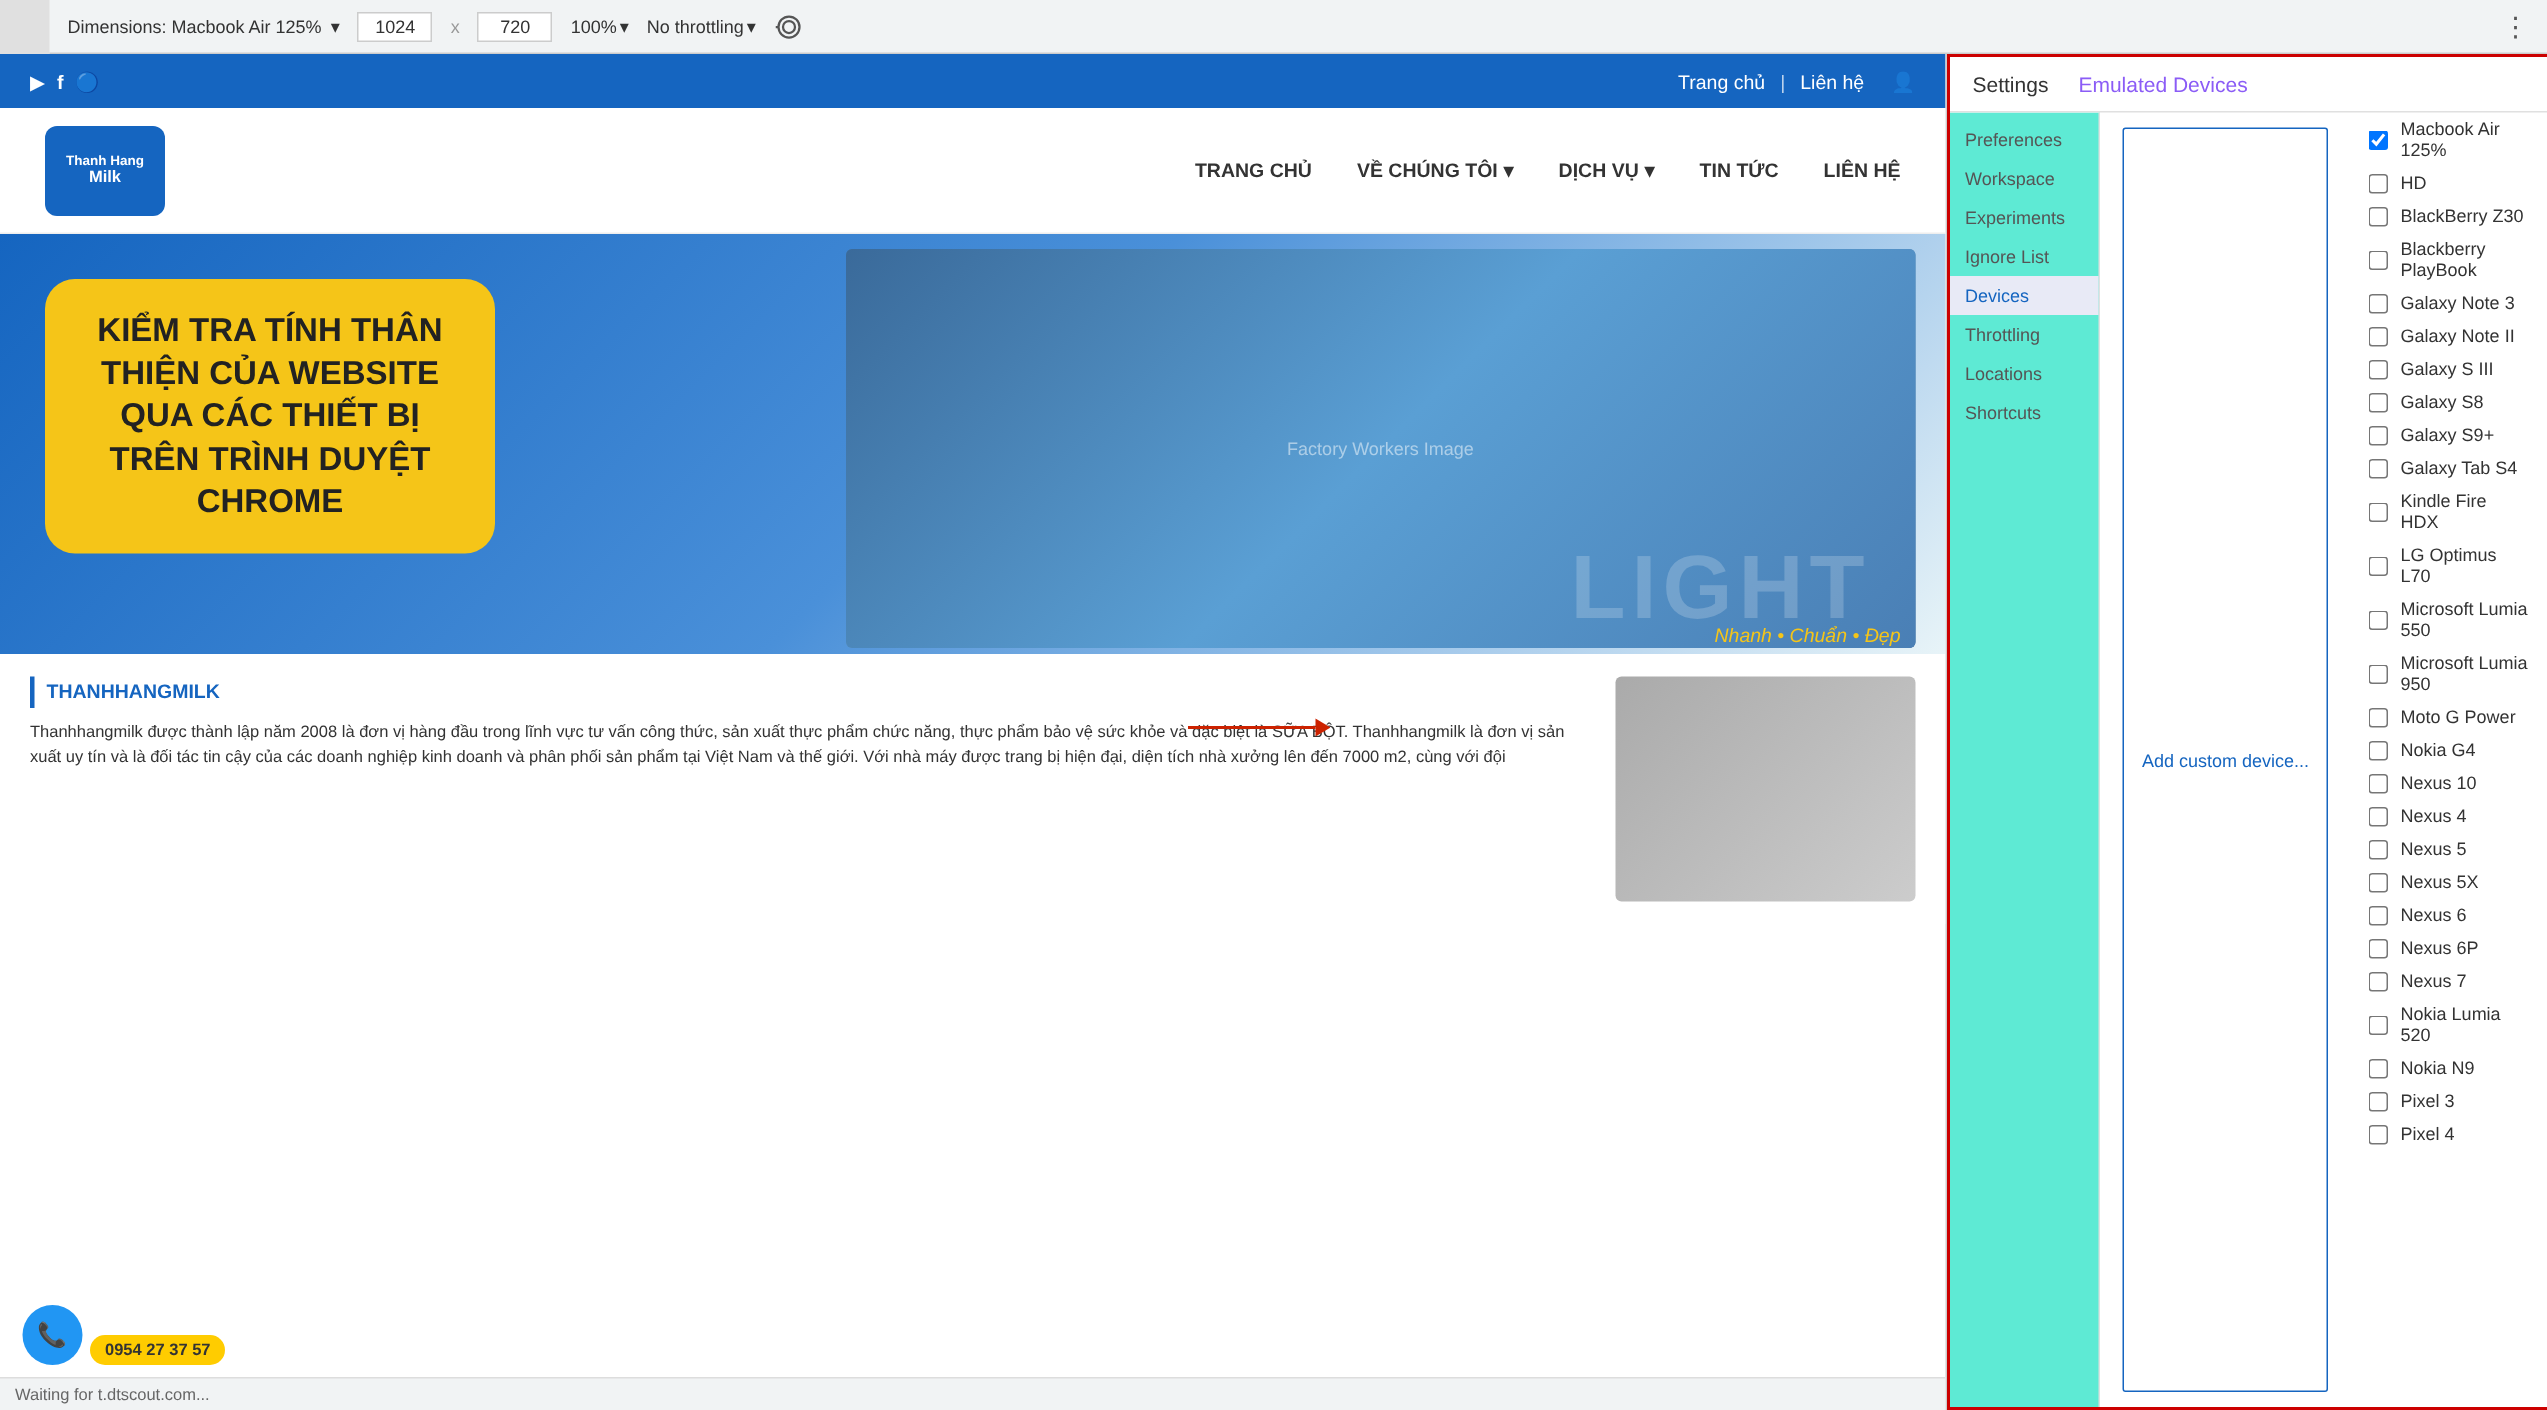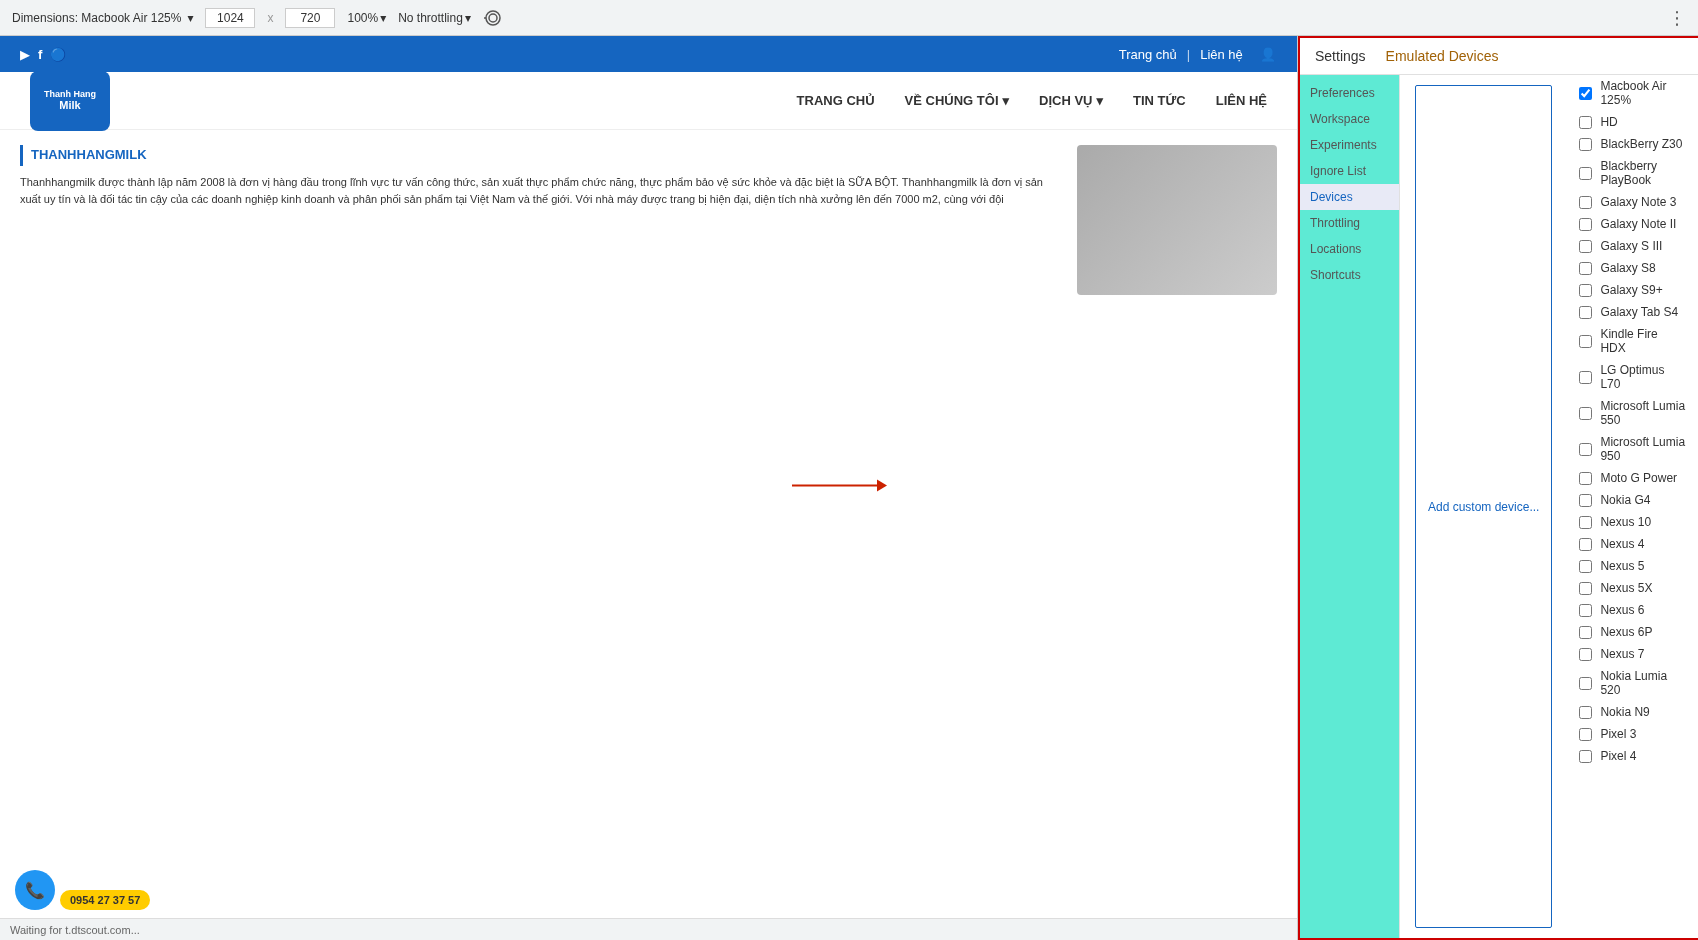--- a/index.html
+++ b/index.html
@@ -9,20 +9,21 @@
     .toolbar {
       background: #f1f3f4;
       border-bottom: 1px solid #ccc;
       height: 36px;
       display: flex;
       align-items: center;
       padding: 0 12px;
       gap: 12px;
       font-size: 12px;
       color: #333;
+      margin-left: 33px;
     }
     .toolbar-dimensions {
       display: flex;
       align-items: center;
       gap: 6px;
     }
     .toolbar-dim-box {
       border: 1px solid #ccc;
       background: white;
       padding: 2px 6px;
@@ -75,21 +76,21 @@
       color: white;
       font-size: 13px;
     }
     .site-topbar-icons { display: flex; gap: 8px; align-items: center; }
     .site-topbar-nav { display: flex; align-items: center; gap: 0; }
     .site-topbar-nav a { color: white; text-decoration: none; padding: 0 10px; font-size: 13px; }
     .site-topbar-nav .divider { color: white; opacity: 0.7; }
 
     .site-header {
       background: white;
-      height: 58px;
+      height: 84px;
       display: flex;
       align-items: center;
       justify-content: space-between;
       padding: 0 30px;
       border-bottom: 1px solid #eee;
     }
     .site-logo {
       width: 80px;
       height: 60px;
       background: #1565c0;
@@ -230,21 +231,21 @@
       align-items: center;
     }
     .settings-title {
       font-size: 14px;
       font-weight: 500;
       color: #333;
     }
     .emulated-title {
       font-size: 14px;
       font-weight: 500;
-      color: #a16207;
+      color: #8b5cf6;
     }
 
     .settings-body {
       display: flex;
       flex: 1;
       overflow: hidden;
     }
 
     
     .settings-nav {
@@ -379,20 +380,30 @@
       </div>
       <div class="site-nav">
         <div class="site-nav-item">TRANG CHỦ</div>
         <div class="site-nav-item">VỀ CHÚNG TÔI <span>▾</span></div>
         <div class="site-nav-item">DỊCH VỤ <span>▾</span></div>
         <div class="site-nav-item">TIN TỨC</div>
         <div class="site-nav-item">LIÊN HỆ</div>
       </div>
     </div>
 
+    <div class="site-hero">
+      <div class="hero-overlay-text">
+        <h2>KIỂM TRA TÍNH THÂN THIỆN CỦA WEBSITE QUA CÁC THIẾT BỊ TRÊN TRÌNH DUYỆT CHROME</h2>
+      </div>
+      <div class="hero-factory-workers">
+        <div style="width:100%;height:100%;background:linear-gradient(135deg,#3a6a9a,#5a9fd4,#4a7fb5);display:flex;align-items:center;justify-content:center;color:rgba(255,255,255,0.5);font-size:12px;border-radius:4px;">Factory Workers Image</div>
+      </div>
+      <div class="light-text">LIGHT</div>
+      <div class="nhanh-text">Nhanh • Chuẩn • Đẹp</div>
+    </div>
 
     <div class="site-content">
       <div class="site-content-left">
         <div class="site-section-title">THANHHANGMILK</div>
         <p>Thanhhangmilk được thành lập năm 2008 là đơn vị hàng đầu trong lĩnh vực tư vấn công thức, sản xuất thực phẩm chức năng, thực phẩm bảo vệ sức khỏe và đặc biệt là SỮA BỘT. Thanhhangmilk là đơn vị sản xuất uy tín và là đối tác tin cậy của các doanh nghiệp kinh doanh và phân phối sản phẩm tại Việt Nam và thế giới. Với nhà máy được trang bị hiện đại, diện tích nhà xưởng lên đến 7000 m2, cùng với đội</p>
       </div>
       <div class="site-content-right" style="background:linear-gradient(135deg,#aaa,#ccc); border-radius:4px; min-height:150px;"></div>
     </div>
 
     <div class="chat-widget" style="position:absolute;bottom:30px;left:15px;">

